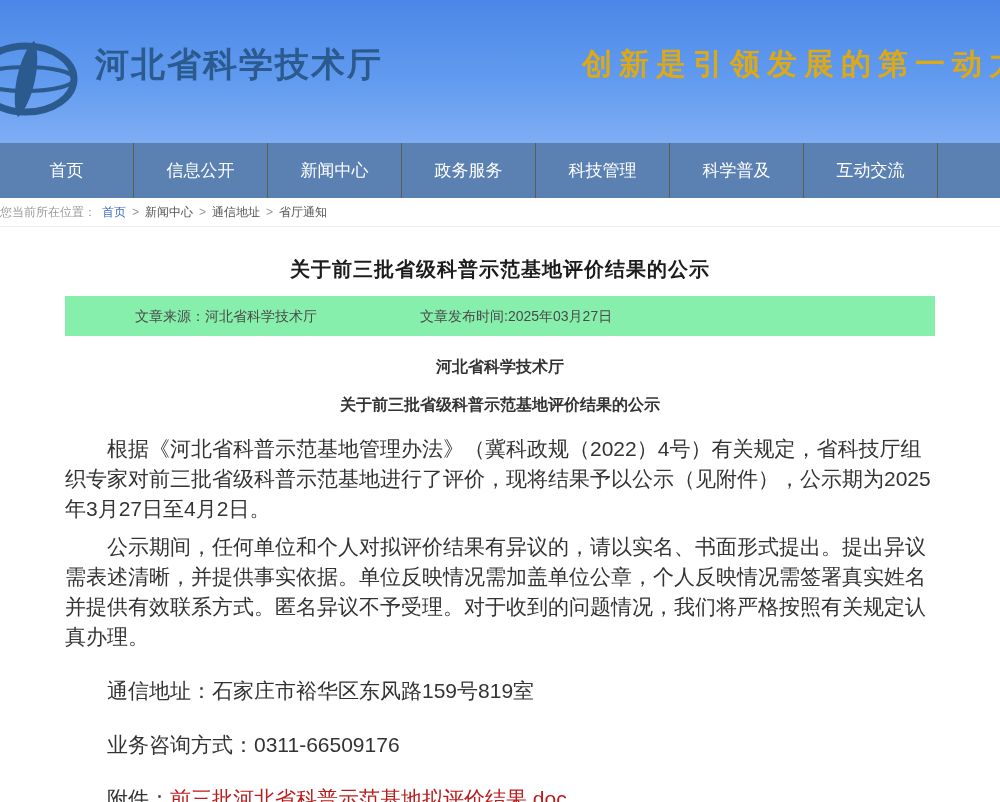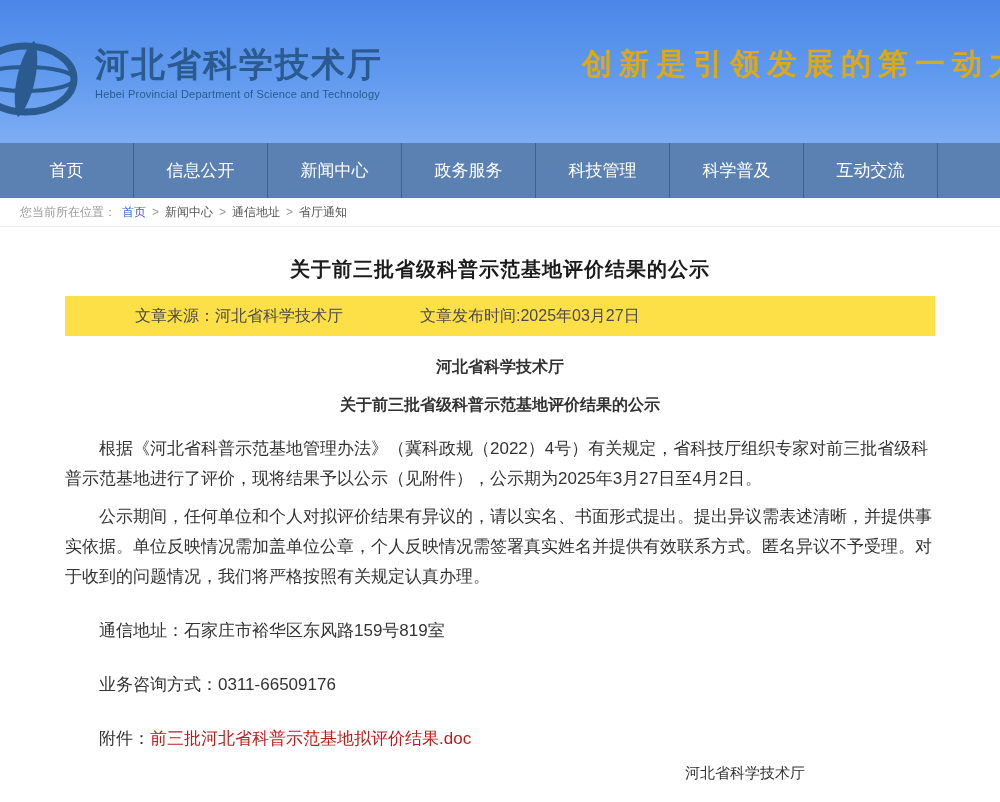--- a/index.html
+++ b/index.html
@@ -27,48 +27,48 @@
   
   .nav { height:55px; background:#5b80b2; display:flex; }
   .nav-item {
     width:134px; border-right:1px solid #5a5f4f; color:#fff; font-size:17px;
     display:flex; align-items:center; justify-content:center; cursor:pointer;
   }
 
   
   .breadcrumb {
     height:29px; border-bottom:1px solid #ececec; background:#fff;
-    display:flex; align-items:center; padding-left:20px; font-size:12px; color:#999;
+    display:flex; align-items:center; padding-left:0; font-size:12px; color:#999;
   }
   .crumb-link { margin:0 6px; cursor:pointer; color:#555; text-decoration:none; }
   .crumb-home { color:#3a6bc5; }
   .sep { color:#999; }
 
   
   .content { width:870px; margin:0 auto; }
   .article-title {
     margin:29px 0 0; text-align:center; font-size:20px; font-weight:bold;
     color:#1c1c1c; letter-spacing:1px;
   }
   .meta-bar {
     position:relative; height:40px; line-height:40px; margin-top:13px;
-    background:#fde047; font-size:16px; color:#4a4a4a;
+    background:#86efac; font-size:14px; color:#4a4a4a;
   }
   .meta-source { position:absolute; left:70px; }
   .meta-date   { position:absolute; left:355px; }
   .meta-font   { position:absolute; right:115px; }
   .font-btn { cursor:pointer; margin:0 3px; color:#4a4a4a; }
 
   .doc-org, .doc-subject {
     text-align:center; font-weight:bold; font-size:16px; color:#333; line-height:22px;
   }
   .doc-org { margin-top:20px; }
   .doc-subject { margin-top:16px; }
 
-  .para { font-size:17px; line-height:30px; color:#333; text-indent:2em; margin:8px 0 0; }
+  .para { font-size:21px; line-height:30px; color:#333; text-indent:2em; margin:8px 0 0; }
   .p1 { margin-top:18px; }
   .line-item { margin-top:24px; }
   .attachment-name { cursor:pointer; color:#b91c1c; }
 
   .signature { text-align:right; padding-right:130px; font-size:15px; line-height:22px; color:#333; margin-top:8px; }
   .sign-date { text-align:right; padding-right:140px; font-size:15px; line-height:22px; color:#333; margin-top:16px; }
 </style>
 </head>
 <body>
 
@@ -77,21 +77,20 @@
   <div class="masthead">
     <div class="logo">
       <svg width="104" height="78" viewBox="0 0 104 78">
         <ellipse cx="52" cy="39" rx="48" ry="33" fill="none" stroke="#2b5a8e" stroke-width="7"></ellipse>
         <ellipse cx="52" cy="39" rx="48" ry="12" fill="none" stroke="#2b5a8e" stroke-width="4"></ellipse>
         <path d="M52 0 C40 16 40 62 52 78 C64 62 64 16 52 0 Z" fill="#2b5a8e" transform="rotate(12 52 39)"></path>
       </svg>
     </div>
     <div class="org-names">
       <div class="org-zh">河北省科学技术厅</div>
-      <div class="org-en">Hebei Provincial Department of Science and Technology</div>
     </div>
     <div class="slogan">创新是引领发展的第一动力</div>
   </div>
 
   <div class="nav">
     <div class="nav-item">首页</div>
     <div class="nav-item">信息公开</div>
     <div class="nav-item">新闻中心</div>
     <div class="nav-item">政务服务</div>
     <div class="nav-item">科技管理</div>

